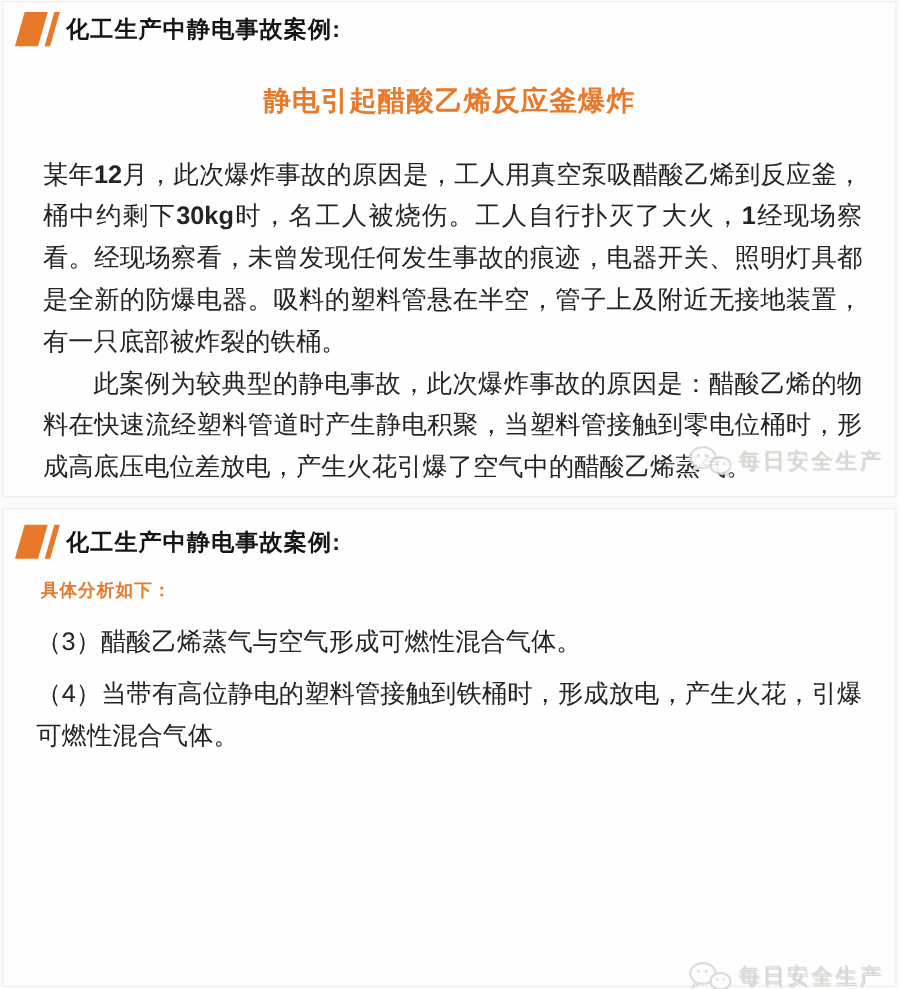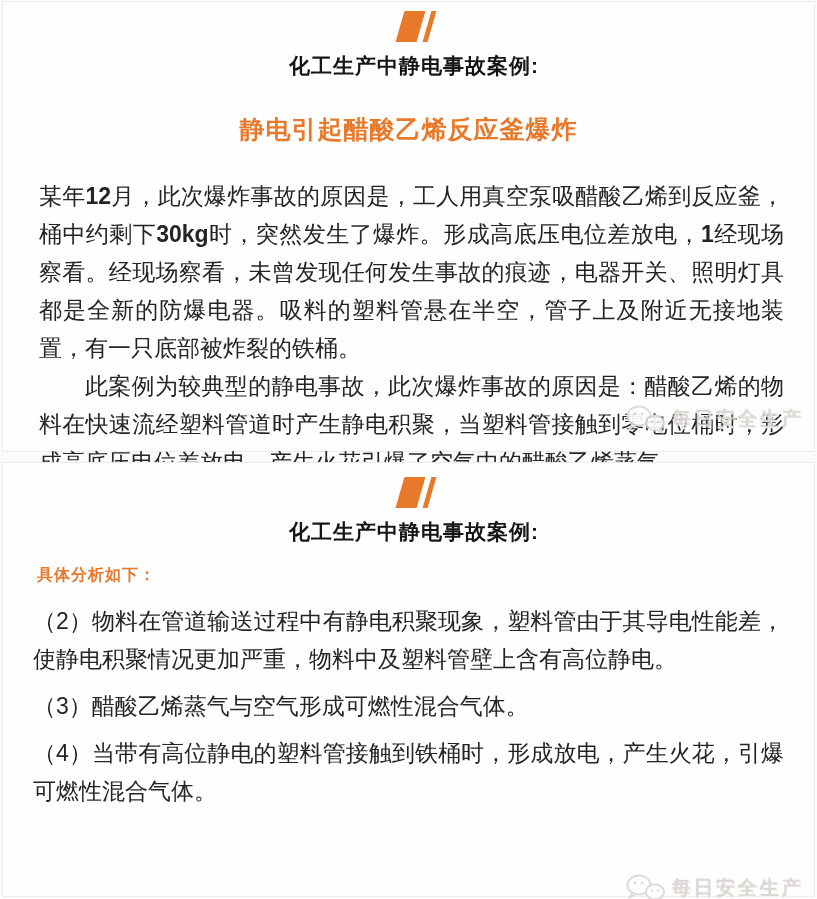--- a/index.html
+++ b/index.html
@@ -19,21 +19,20 @@
   .panel{
     position:relative;
     background:#fefefe;
     border:1px solid #ececec;
   }
   .panel-1{height:451px;margin-bottom:10px;}
   .panel-2{height:435px;}
   .panel-header{
     display:flex;align-items:center;gap:10px;
     padding:9px 0 0 11px;
-    flex-direction:column;
   }
   .panel-2 .panel-header{padding-top:14px;}
   .hdr-icon{position:relative;width:36px;height:31px;flex:0 0 auto;}
   .hdr-icon .bar-wide{
     position:absolute;left:4px;top:0;width:21px;height:31px;
     background:var(--accent);transform:skewX(-16deg);
   }
   .hdr-icon .bar-thin{
     position:absolute;left:31px;top:0;width:5px;height:31px;
     background:var(--accent);transform:skewX(-16deg);
@@ -92,21 +91,21 @@
       <span class="hdr-icon">
         <span class="bar-wide"></span>
         <span class="bar-thin"></span>
       </span>
       <span class="header-label">化工生产中静电事故案例:</span>
     </div>
 
     <div class="case-title">静电引起醋酸乙烯反应釜爆炸</div>
 
     <div class="body-text">
-      <p><span>某年</span><b>12</b><span>月，此次爆炸事故的原因是，工人用真空泵吸醋酸乙烯到反应釜，桶中约剩下</span><b>30kg</b><span>时，突然发生了爆炸。形成高底压电位差放电，</span><b>1</b><span>经现场察看。经现场察看，未曾发现任何发生事故的痕迹，电器开关、照明灯具都是全新的防爆电器。吸料的塑料管悬在半空，管子上及附近无接地装置，有一只底部被炸裂的铁桶。</span></p>
+      <p><span>某年</span><b>12</b><span>月，此次爆炸事故的原因是，工人用真空泵吸醋酸乙烯到反应釜，桶中约剩下</span><b>30kg</b><span>时，名工人被烧伤。工人自行扑灭了大火，</span><b>1</b><span>经现场察看。经现场察看，未曾发现任何发生事故的痕迹，电器开关、照明灯具都是全新的防爆电器。吸料的塑料管悬在半空，管子上及附近无接地装置，有一只底部被炸裂的铁桶。</span></p>
       <p class="indent"><span>此案例为较典型的静电事故，此次爆炸事故的原因是：醋酸乙烯的物料在快速流经塑料管道时产生静电积聚，当塑料管接触到零电位桶时，形成高底压电位差放电，产生火花引爆了空气中的醋酸乙烯蒸气。</span></p>
     </div>
 
     <div class="watermark">
       <svg class="wm-icon" width="42" height="32" viewBox="0 0 42 32" aria-hidden="true">
         <ellipse cx="14" cy="13" rx="11.5" ry="9.5" fill="#ffffff" stroke="#dcd8d3" stroke-width="2"></ellipse>
         <path d="M7 21 L4 26 L11 22 Z" fill="#ffffff" stroke="#dcd8d3" stroke-width="1.5" stroke-linejoin="round"></path>
         <circle cx="10" cy="11" r="1.4" fill="#dcd8d3"></circle>
         <circle cx="17" cy="11" r="1.4" fill="#dcd8d3"></circle>
         <ellipse cx="30" cy="20" rx="9" ry="7.5" fill="#ffffff" stroke="#dcd8d3" stroke-width="2"></ellipse>
@@ -123,21 +122,20 @@
       <span class="hdr-icon">
         <span class="bar-wide"></span>
         <span class="bar-thin"></span>
       </span>
       <span class="header-label">化工生产中静电事故案例:</span>
     </div>
 
     <div class="subtitle">具体分析如下：</div>
 
     <div class="points">
-      <p><span>（2）物料在管道输送过程中有静电积聚现象，塑料管由于其导电性能差，使静电积聚情况更加严重，物料中及塑料管壁上含有高位静电。</span></p>
       <p><span>（3）醋酸乙烯蒸气与空气形成可燃性混合气体。</span></p>
       <p><span>（4）当带有高位静电的塑料管接触到铁桶时，形成放电，产生火花，引爆可燃性混合气体。</span></p>
     </div>
 
     <div class="watermark">
       <svg class="wm-icon" width="42" height="32" viewBox="0 0 42 32" aria-hidden="true">
         <ellipse cx="14" cy="13" rx="11.5" ry="9.5" fill="#ffffff" stroke="#dcd8d3" stroke-width="2"></ellipse>
         <path d="M7 21 L4 26 L11 22 Z" fill="#ffffff" stroke="#dcd8d3" stroke-width="1.5" stroke-linejoin="round"></path>
         <circle cx="10" cy="11" r="1.4" fill="#dcd8d3"></circle>
         <circle cx="17" cy="11" r="1.4" fill="#dcd8d3"></circle>

